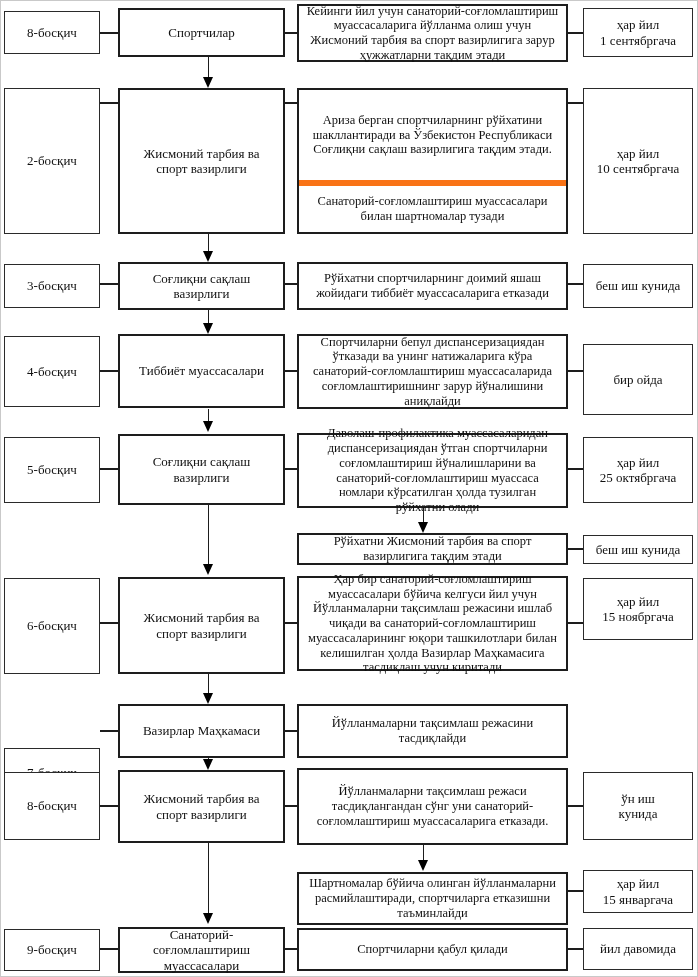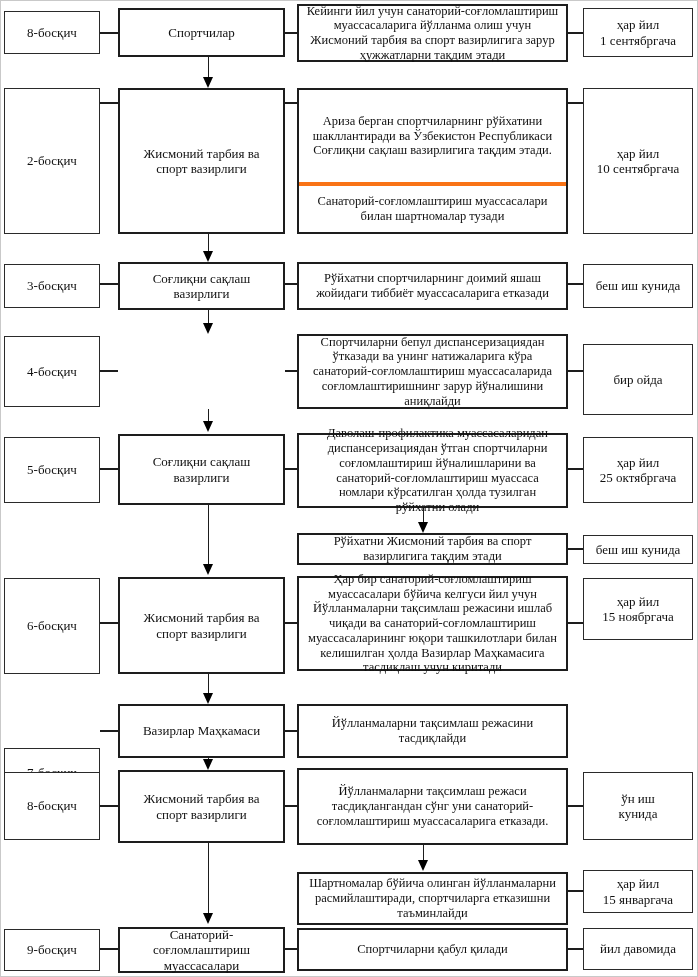--- a/index.html
+++ b/index.html
@@ -19,21 +19,21 @@
     box-sizing:border-box;
     background:#fff;
     line-height:1.18;
   }
   .step{border:1.4px solid #2a2a2a;font-size:13px;}
   .entity{border:2px solid #1d1d1d;font-size:13px;padding:2px 8px;}
   .desc{border:2px solid #1d1d1d;font-size:12.5px;padding:2px 6px;}
   .timing{border:1.4px solid #2a2a2a;font-size:13px;white-space:pre-line;padding:2px 4px;}
   .split{flex-direction:column;padding:0;align-items:stretch;justify-content:flex-start;}
   .split .cell{display:flex;align-items:center;justify-content:center;text-align:center;padding:2px 8px;box-sizing:border-box;}
-  .split .cell-top{height:96px;border-bottom:4px solid #f97316;}
+  .split .cell-top{height:96px;border-bottom:6px solid #f97316;}
   .split .cell-bottom{flex:1;}
   .hline{position:absolute;height:1.5px;background:#1d1d1d;}
   .vline{position:absolute;width:1.4px;background:#1d1d1d;}
   .ahead{position:absolute;width:0;height:0;border-left:5px solid transparent;border-right:5px solid transparent;border-top:11px solid #000;}
 </style>
 </head>
 <body>
 
 <div id="canvas">
 
@@ -66,20 +66,21 @@
   <div class="box entity" style="left:118px;top:262px;width:167px;height:48px;">Соғлиқни сақлаш вазирлиги</div>
   <div class="box desc" style="left:297px;top:262px;width:271px;height:48px;">Рўйхатни спортчиларнинг доимий яшаш жойидаги тиббиёт муассасаларига етказади</div>
   <div class="box timing" style="left:583px;top:264px;width:110px;height:44px;">беш иш кунида</div>
   <div class="hline" style="left:100px;top:283px;width:18px;"></div>
   <div class="hline" style="left:285px;top:283px;width:12px;"></div>
   <div class="hline" style="left:568px;top:283px;width:15px;"></div>
   <div class="vline" style="left:207.5px;top:310px;height:14px;"></div>
   <div class="ahead" style="left:203px;top:323px;"></div>
 
   <div class="box step" style="left:4px;top:336px;width:96px;height:71px;">4-босқич</div>
+  <div class="box entity" style="left:118px;top:334px;width:167px;height:74px;">Тиббиёт муассасалари</div>
   <div class="box desc" style="left:297px;top:334px;width:271px;height:75px;">Спортчиларни бепул диспансеризациядан ўтказади ва унинг натижаларига кўра санаторий-соғломлаштириш муассасаларида соғломлаштиришнинг зарур йўналишини аниқлайди</div>
   <div class="box timing" style="left:583px;top:336px;width:110px;height:71px;margin-top:8px;">бир ойда</div>
   <div class="hline" style="left:100px;top:370px;width:18px;"></div>
   <div class="hline" style="left:285px;top:370px;width:12px;"></div>
   <div class="hline" style="left:568px;top:370px;width:15px;"></div>
   <div class="vline" style="left:207.5px;top:409px;height:13px;"></div>
   <div class="ahead" style="left:203px;top:421px;"></div>
 
   <div class="box step" style="left:4px;top:437px;width:96px;height:66px;">5-босқич</div>
   <div class="box entity" style="left:118px;top:434px;width:167px;height:71px;">Соғлиқни сақлаш вазирлиги</div>

